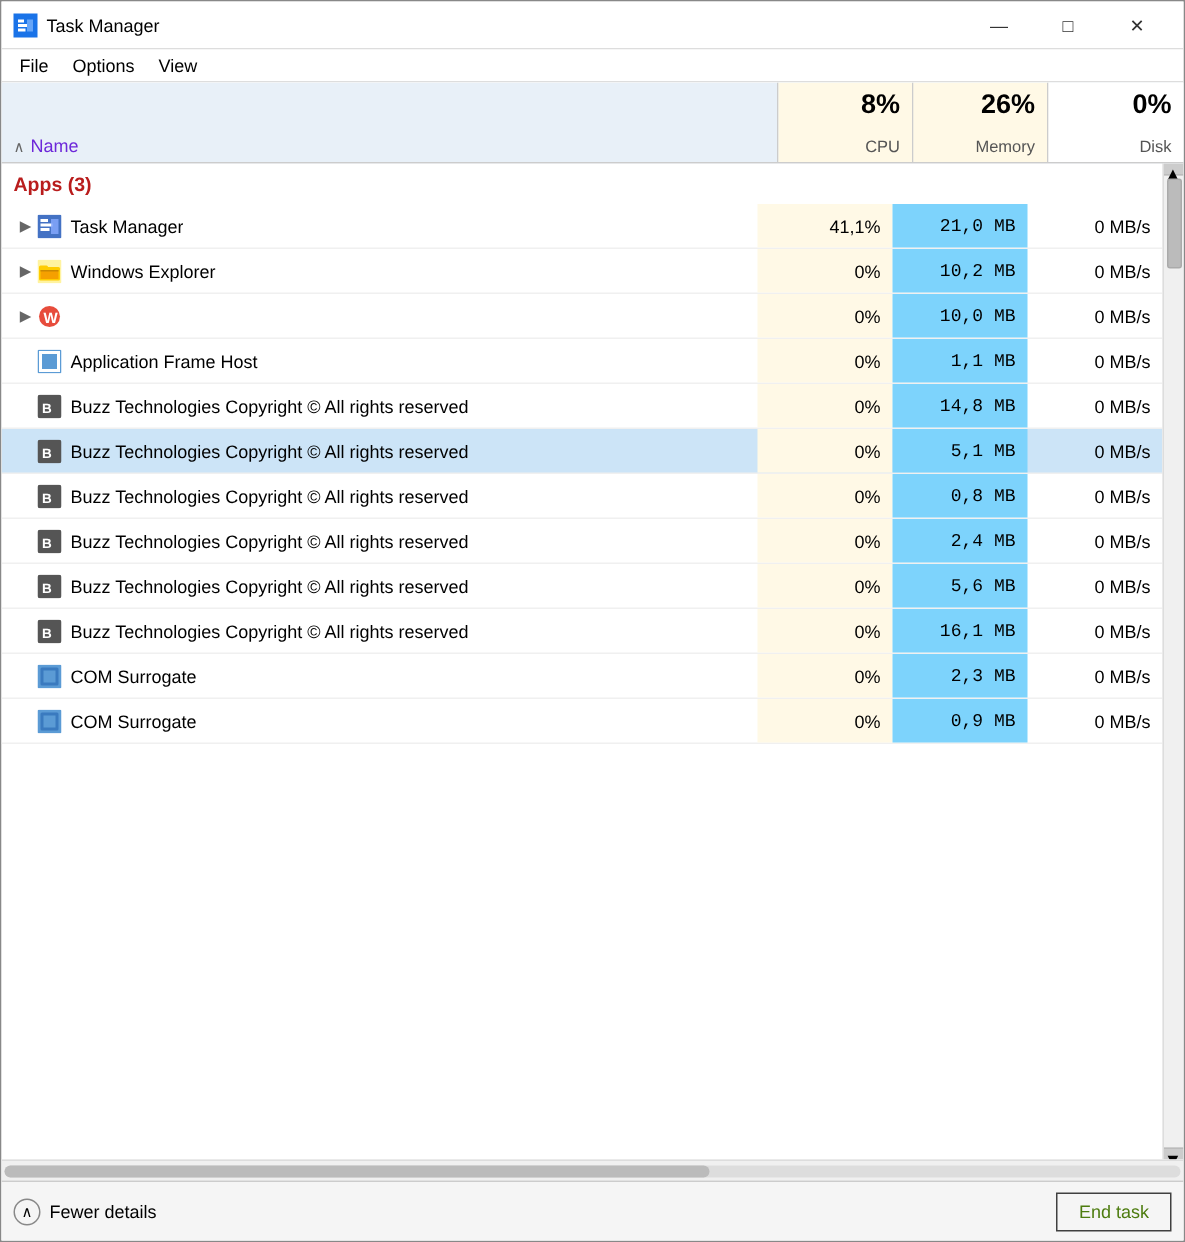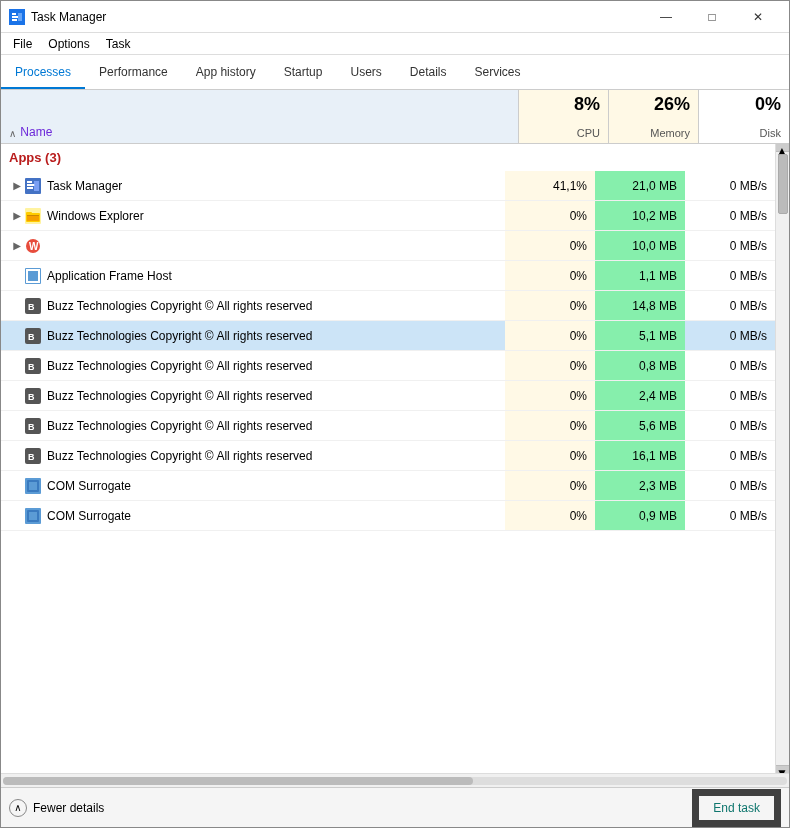--- a/index.html
+++ b/index.html
@@ -216,25 +216,26 @@
       display: flex;
       align-items: center;
       justify-content: flex-end;
     }
     .row-mem {
       width: 90px;
       text-align: right;
       padding: 0 8px;
       font-size: 12px;
       color: #000;
-      background: #86efac;
+      background: #7dd3fc;
       height: 100%;
       display: flex;
       align-items: center;
       justify-content: flex-end;
+      font-family: Liberation Mono, monospace;
     }
     .row-disk {
       width: 90px;
       text-align: center;
       padding: 0 8px;
       font-size: 12px;
       color: #000;
       height: 100%;
       display: flex;
       align-items: center;
@@ -276,24 +277,24 @@
       display: flex;
       align-items: center;
       justify-content: center;
       margin-right: 6px;
       font-size: 10px;
     }
     .spacer { flex: 1; }
     .end-task-btn {
       padding: 5px 14px;
       background: #f5f5f5;
-      border: 7px solid #404040;
-      font-size: 12px;
-      cursor: pointer;
-      color: #0f766e;
+      border: 1px solid #404040;
+      font-size: 12px;
+      cursor: pointer;
+      color: #4d7c0f;
     }
     .h-scrollbar {
       height: 14px;
       background: #f0f0f0;
       border-top: 1px solid #ddd;
       display: flex;
       align-items: center;
       padding: 0 2px;
       flex-shrink: 0;
     }
@@ -333,32 +334,23 @@
     <div class="title-bar-controls">
       <button class="title-btn">—</button>
       <button class="title-btn">□</button>
       <button class="title-btn close">✕</button>
     </div>
   </div>
 
   <div class="menu-bar">
     <span class="menu-item">File</span>
     <span class="menu-item">Options</span>
-    <span class="menu-item">Task</span>
+    <span class="menu-item">View</span>
   </div>
 
-  <div class="tab-bar">
-    <div class="tab active">Processes</div>
-    <div class="tab">Performance</div>
-    <div class="tab">App history</div>
-    <div class="tab">Startup</div>
-    <div class="tab">Users</div>
-    <div class="tab">Details</div>
-    <div class="tab">Services</div>
-  </div>
 
   <div class="content-area">
 
     <div class="sort-header">
       <div class="col-name">
         <span class="chevron">∧</span>
         <span class="col-name-label">Name</span>
       </div>
       <div class="col-metric cpu-col">
         <span class="col-percent">8%</span>

